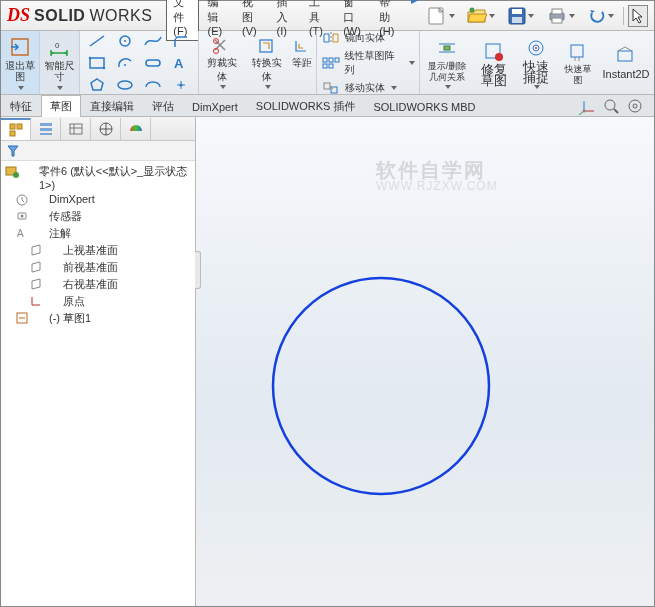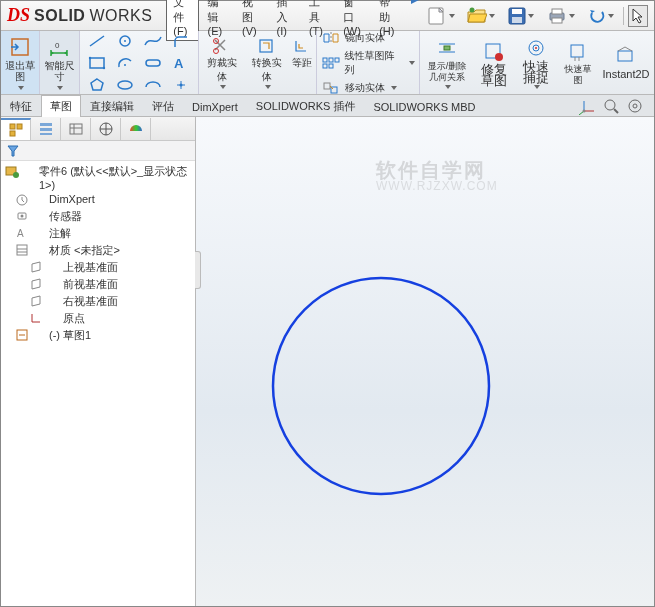--- a/index.html
+++ b/index.html
@@ -464,30 +464,20 @@
             <span>传感器</span>
           </div>
         <div class="node lvl1">
             <span class="nico">
               <svg width="12" height="12">
                 <text x="1" y="10" font-size="10" fill="#888">A</text>
               </svg>
             </span>
             <span>注解</span>
           </div>
-        <div class="node lvl1">
-            <span class="nico">
-              <svg width="12" height="12">
-                <rect x="1" y="1" width="10" height="10" fill="none" stroke="#888"></rect>
-                <line x1="1" y1="5" x2="11" y2="5" stroke="#888"></line>
-                <line x1="1" y1="8" x2="11" y2="8" stroke="#888"></line>
-              </svg>
-            </span>
-            <span>材质 &lt;未指定&gt;</span>
-          </div>
         <div class="node lvl2">
             <span class="nico">
               <svg width="12" height="12">
                 <path d="M2 3 L10 1 L10 9 L2 11 Z" fill="none" stroke="#888"></path>
               </svg>
             </span>
             <span>上视基准面</span>
           </div>
         <div class="node lvl2">
             <span class="nico">

